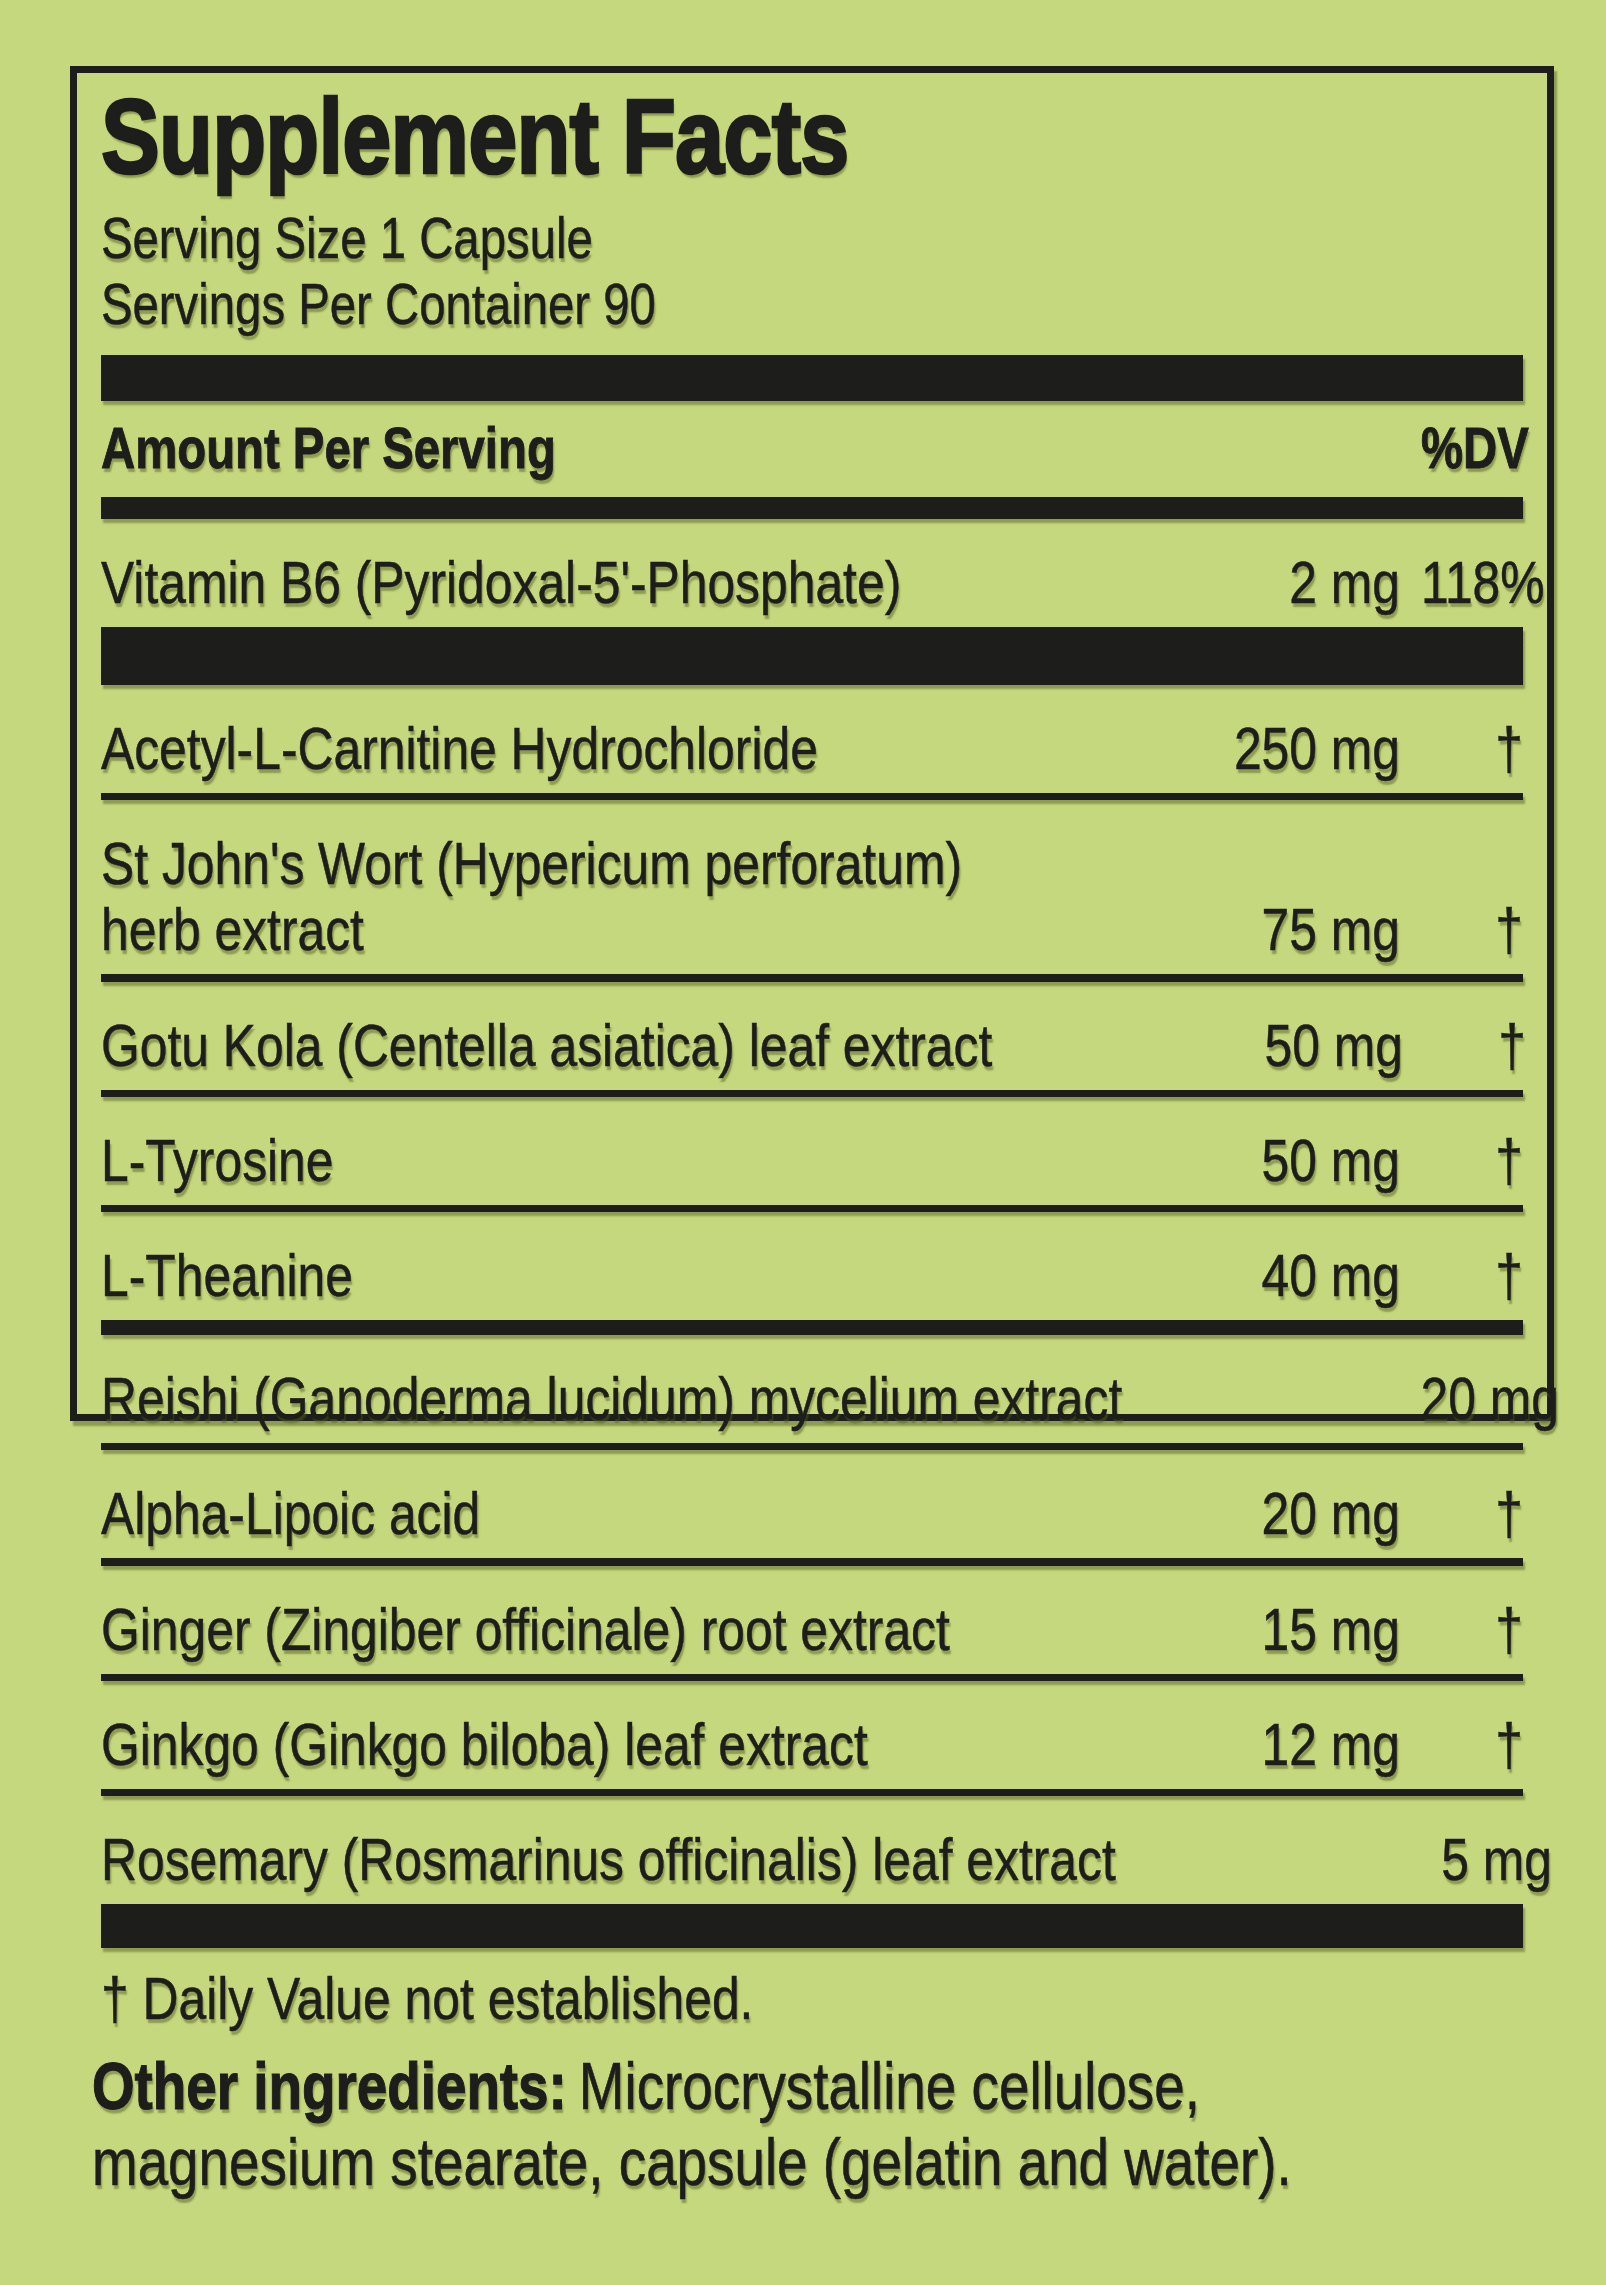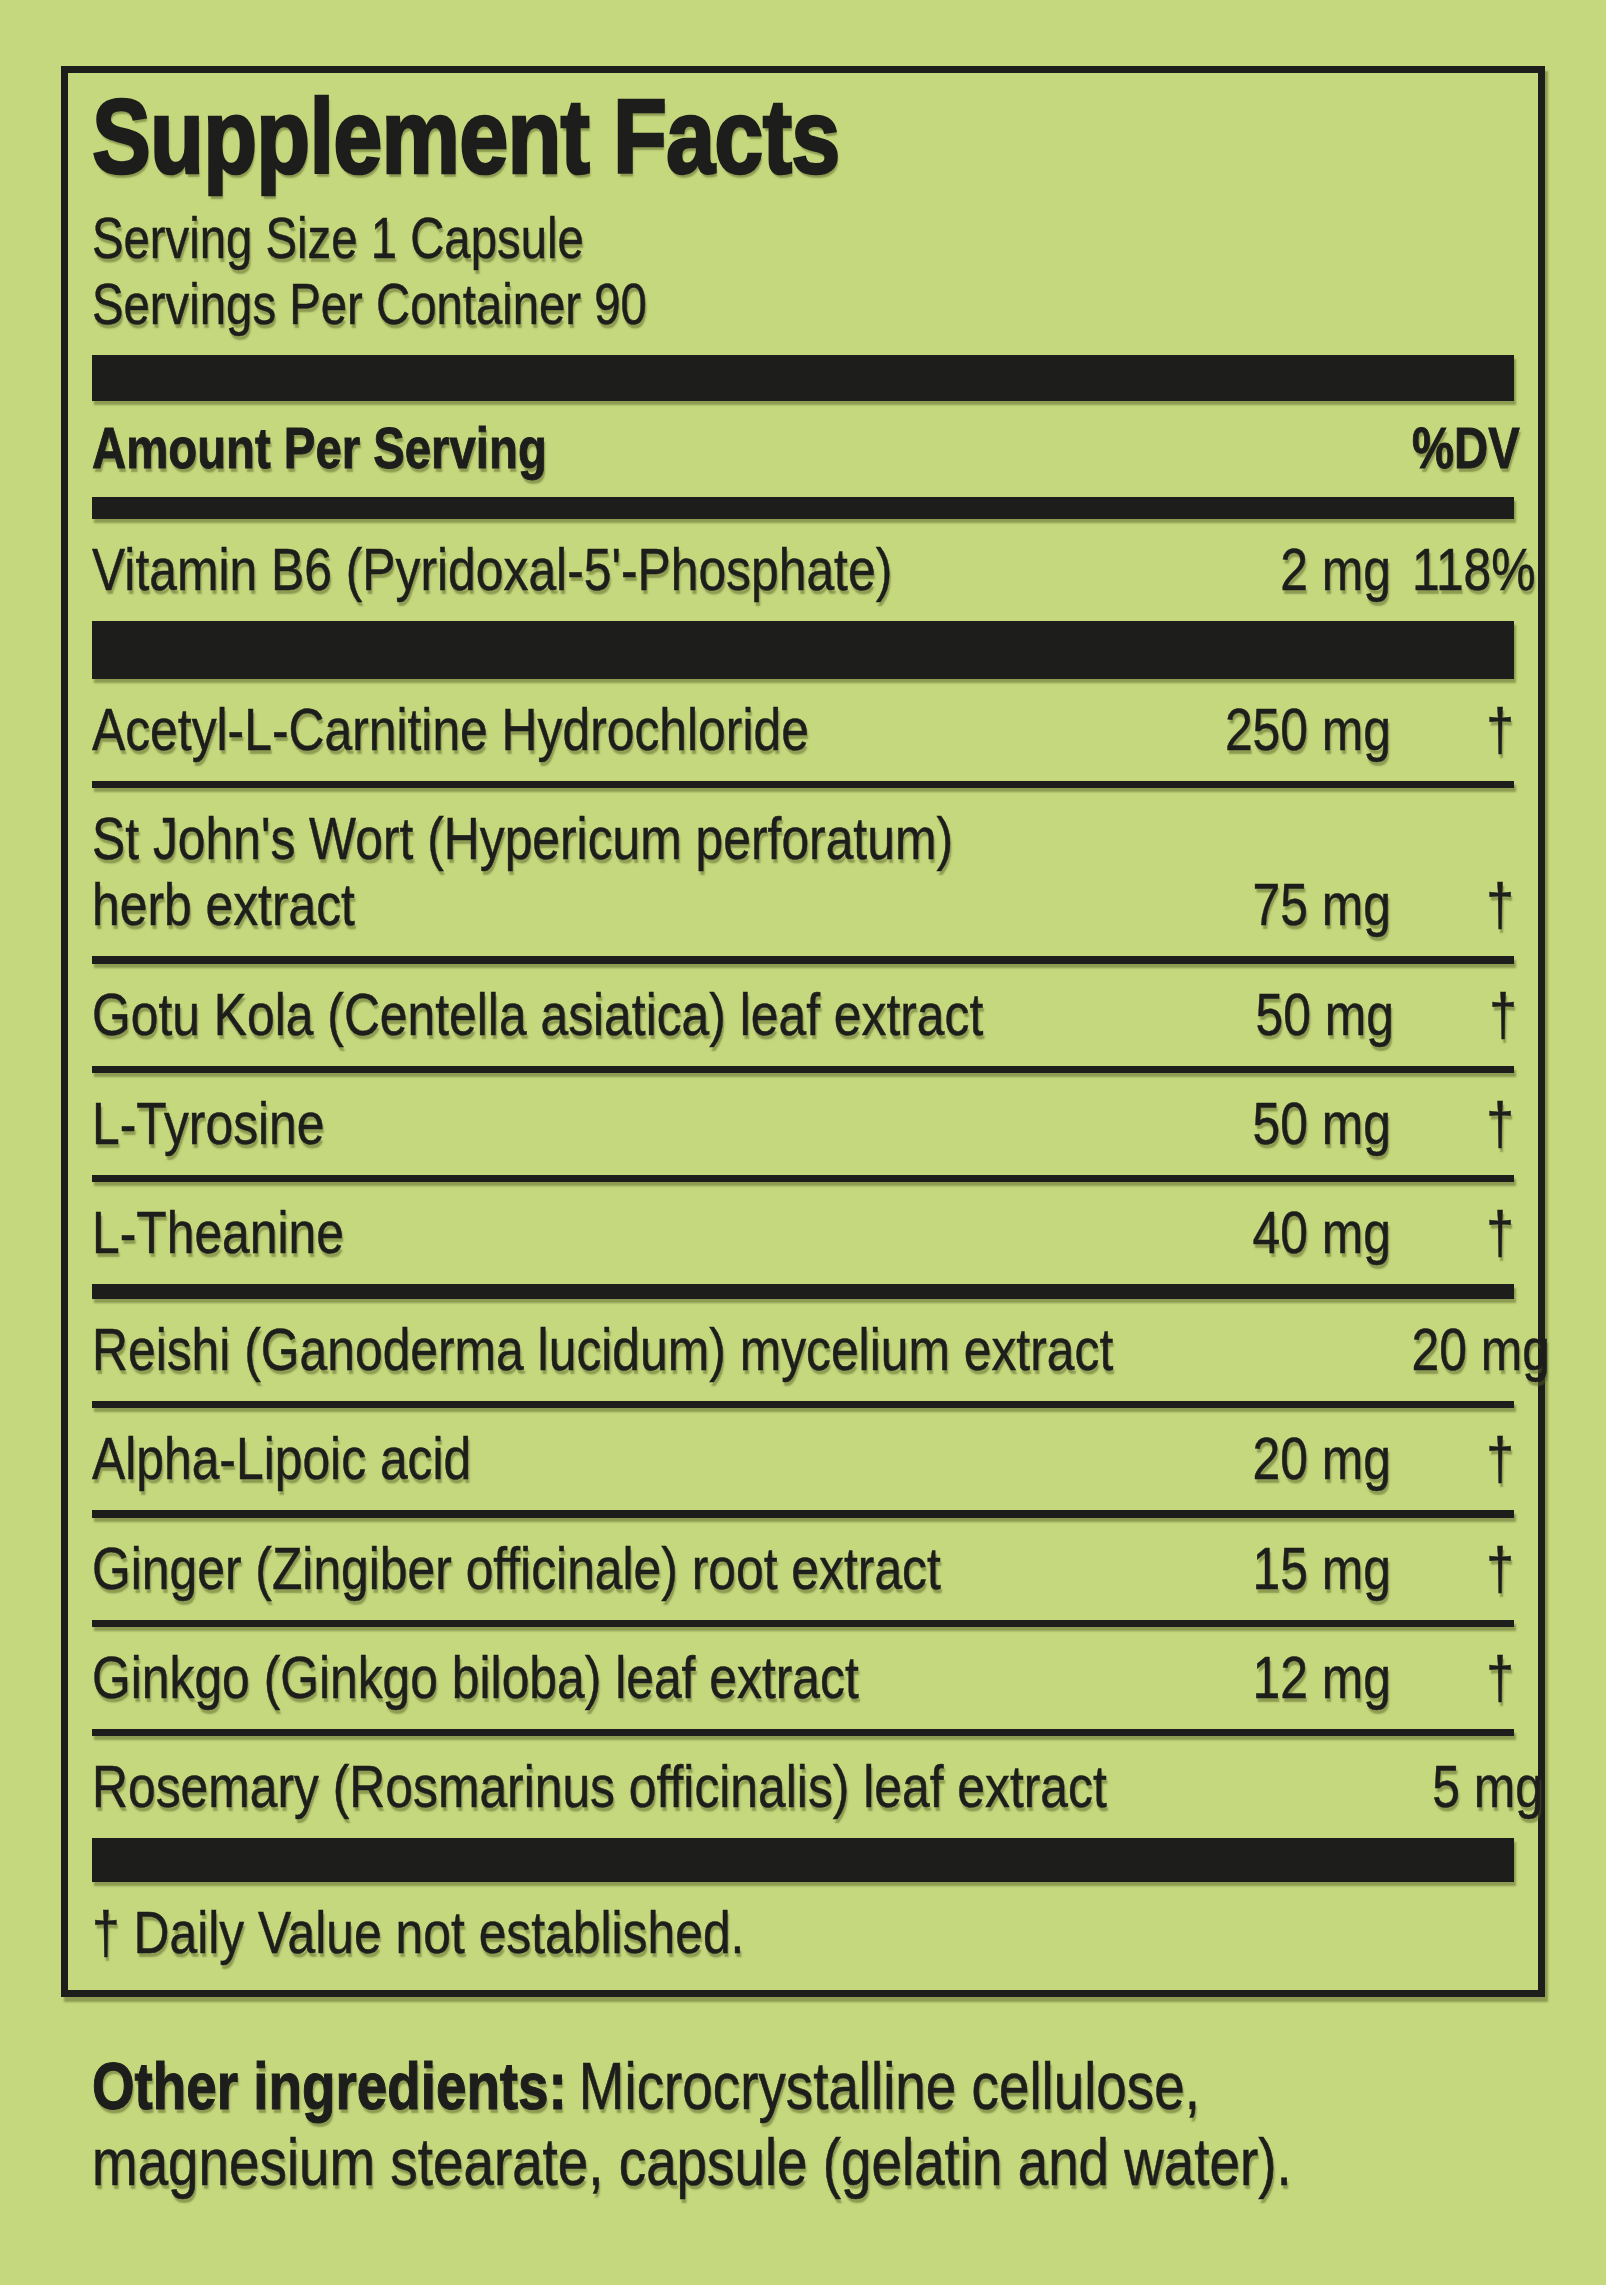--- a/index.html
+++ b/index.html
@@ -12,22 +12,22 @@
     position:relative;
     width:1606px;height:2285px;
     background:var(--bg);
     color:var(--ink);
     font-family:"Liberation Sans","DejaVu Sans",sans-serif;
     overflow:hidden;
     text-shadow:1.8px 3.7px 1.8px var(--shadow);
   }
   .panel{
     box-sizing:border-box;
-    position:absolute;left:61px;top:66px;
-    width:1484px;height:1931px;
+    position:absolute;left:70px;top:66px;
+    width:1484px;height:1355px;
     border:7.3px solid var(--ink);
     padding:9.1px 24px 22px 24px;
     box-shadow:2.7px 4.6px 1.8px var(--shadow);
   }
   .title{
     font-size:105px;line-height:110px;font-weight:700;
     letter-spacing:-0.9px;
     -webkit-text-stroke:2.7px var(--ink);
     margin-bottom:12.8px;
     transform:scaleX(.84);transform-origin:0 100%;
@@ -48,22 +48,22 @@
     display:flex;align-items:flex-end;
     font-size:57px;line-height:60px;font-weight:700;
     -webkit-text-stroke:0.9px var(--ink);
     margin-bottom:19px;
   }
   .head-amount{flex:1 0 0;transform:scaleX(.83);transform-origin:0 100%;white-space:pre;}
   .head-dv{width:123px;flex:none;text-align:right;transform:scaleX(.83);transform-origin:100% 100%;white-space:pre;}
   .rows{display:block;}
   .row{
     display:flex;align-items:flex-end;
-    padding:18px 0;
-    font-size:60px;line-height:66px;
+    padding:11px 0;
+    font-size:60px;line-height:66px;margin-top:20px;
     -webkit-text-stroke:0.5px var(--ink);
   }
   .row-name{flex:1 0 0;white-space:pre;transform:scaleX(.83);transform-origin:0 100%;}
   .row-amount{width:228px;flex:none;text-align:right;white-space:pre;transform:scaleX(.83);transform-origin:100% 100%;}
   .row-dv{width:123px;flex:none;text-align:right;white-space:pre;transform:scaleX(.83);transform-origin:100% 100%;}
   .sep{height:7.3px;background:var(--ink);box-shadow:1.8px 3.7px 1.8px var(--shadow);}
   .footnote{
     margin-top:18.3px;
     font-size:60px;line-height:66px;
     -webkit-text-stroke:0.5px var(--ink);

